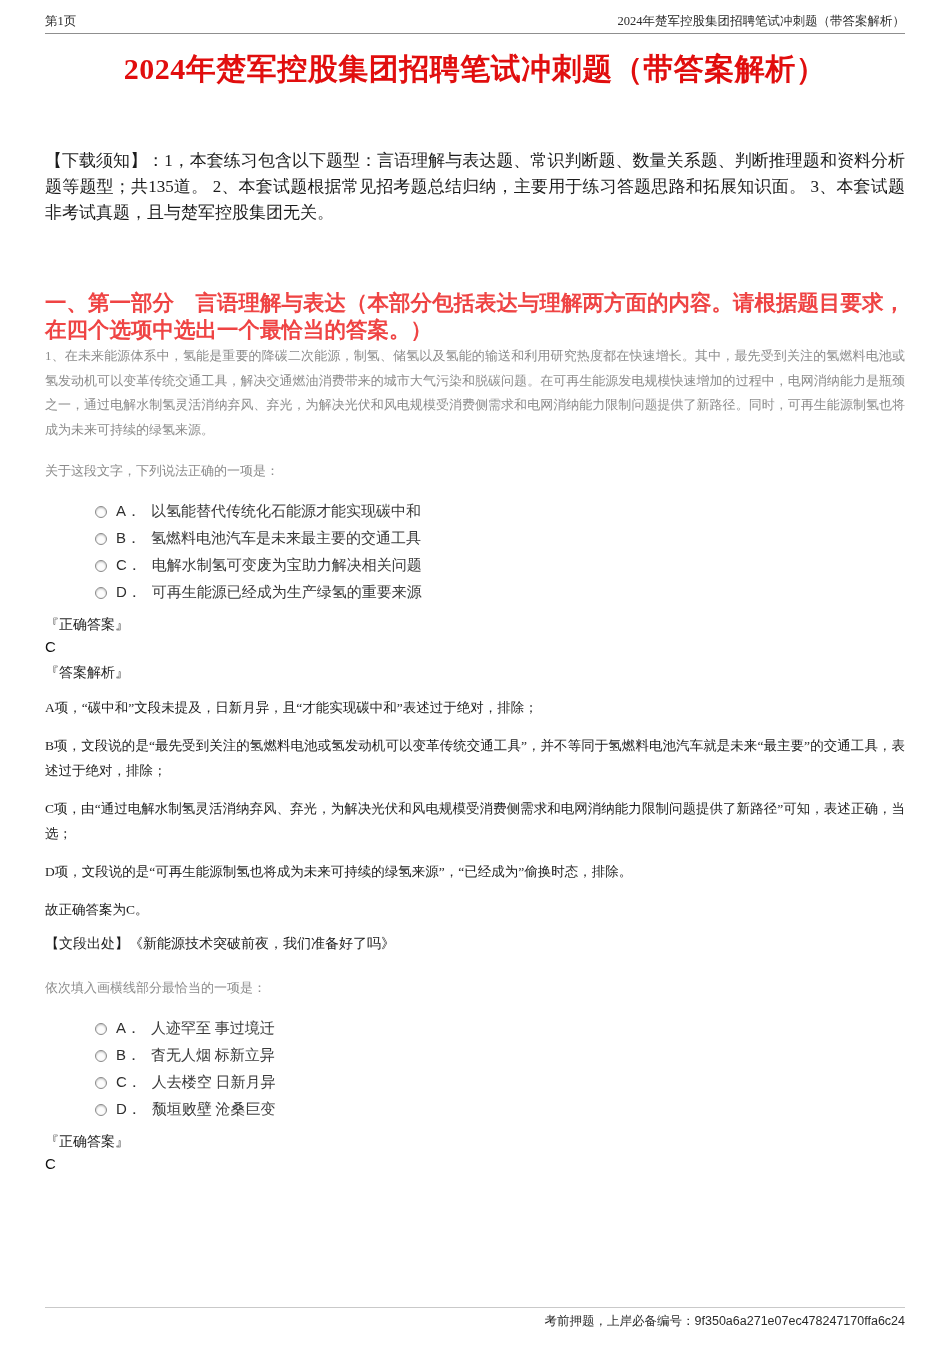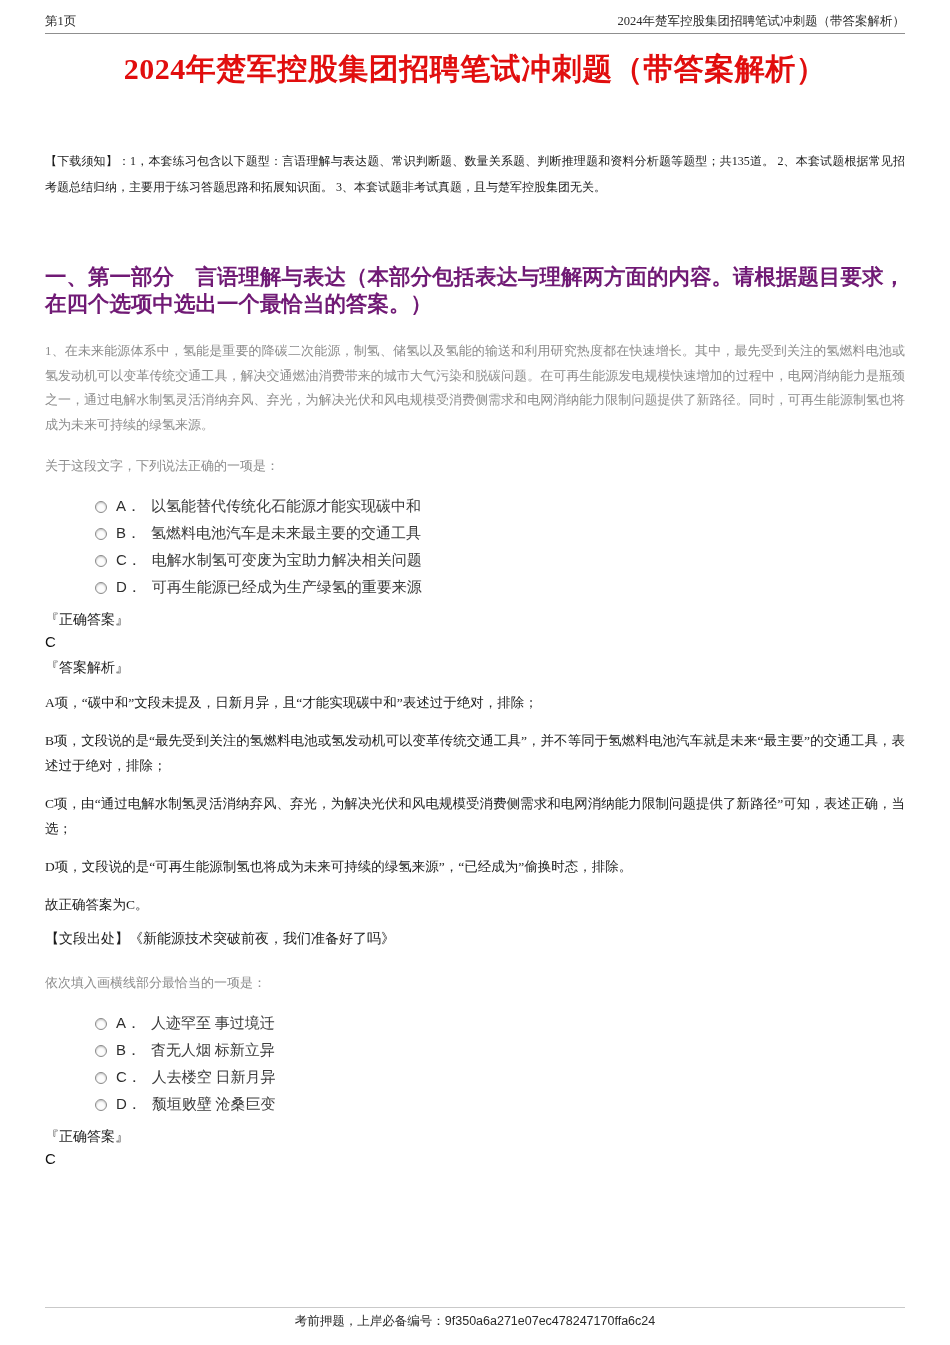--- a/index.html
+++ b/index.html
@@ -24,35 +24,34 @@
   .doc-title {
     margin-top: 15px;
     text-align: center;
     font-size: 30px; font-weight: bold;
     color: #e10e0e;
     letter-spacing: 0.5px;
   }
   
   .notice {
     margin-top: 58px;
-    font-size: 12px; line-height: 26px;
+    font-size: 17px; line-height: 26px;
     color: #1c1c1c;
     text-align: justify;
   }
   
   .section-heading {
     margin-top: 64px;
     font-size: 21.5px; font-weight: bold;
     line-height: 27px;
-    color: #701a75;
+    color: #ef4444;
     text-align: justify;
   }
   
   .q-body {
-    margin-top: 21px;
     font-size: 13px; line-height: 24.5px;
     color: #8c8c8c;
     text-align: justify;
   }
   .q-stem {
     margin-top: 20px;
     font-size: 13px;
     color: #8c8c8c;
   }
   
@@ -92,21 +91,21 @@
   }
   .conclusion { margin-top: 17px; font-size: 13.5px; color: #1d1d1d; }
   .source { margin-top: 16px; font-size: 14px; color: #1d1d1d; }
 
   
   .footer {
     position: absolute;
     left: 45px; right: 45px; top: 1307px;
     border-top: 1px solid #c9c9c9;
     padding-top: 5px;
-    display: flex; justify-content: center;
+    display: flex; justify-content: flex-end;
     font-size: 12.5px; color: #2b2b2b;
   }
   .footer .right { font-family: "Liberation Sans", "DejaVu Sans", sans-serif; font-size: 12.5px; }
 </style>
 </head>
 <body>
 
 <div class="page">
 
   <div class="header">

